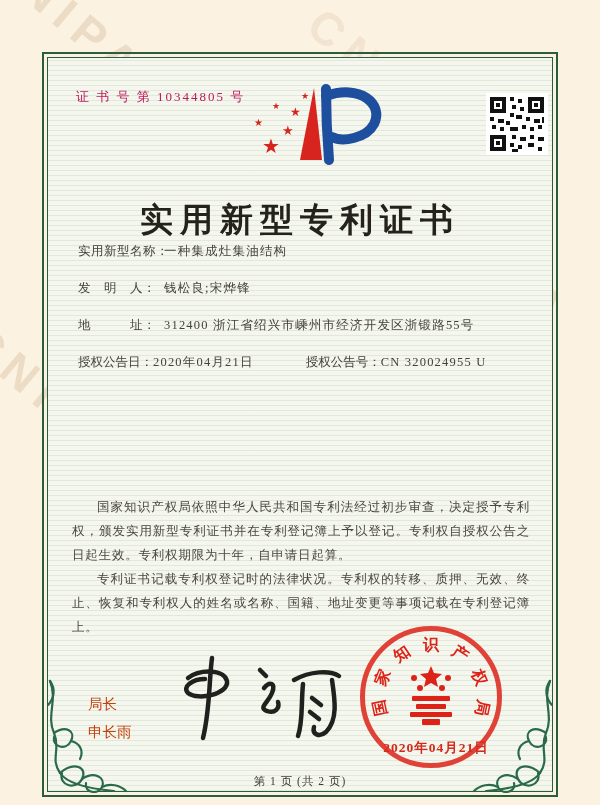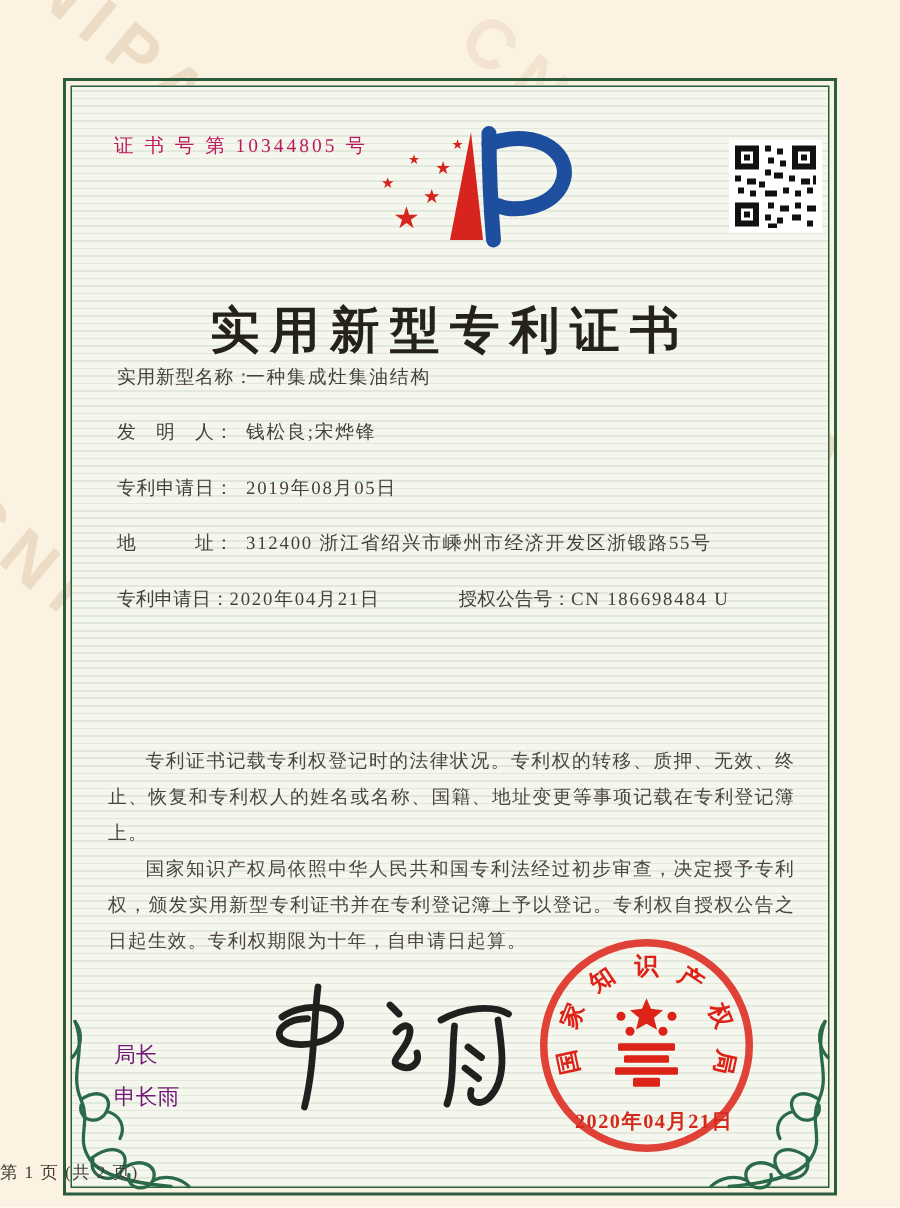--- a/index.html
+++ b/index.html
@@ -59,22 +59,22 @@
   .frow-grant .grant2 { margin-left:52px; }
 
   .paras {
     position:absolute; left:72px; top:495px; width:458px;
     font-size:12.5px; line-height:24px; color:#4c463d;
     text-align:justify; letter-spacing:0.8px;
   }
   .paras p { text-indent:2em; }
 
   .director {
-    position:absolute; left:76px; top:690px;
-    font-size:14.5px; line-height:28px; color:#701a75;
+    position:absolute; left:88px; top:690px;
+    font-size:14.5px; line-height:28px; color:#c2410c;
     font-family:Liberation Serif, serif;
   }
 
   .signature { position:absolute; left:172px; top:648px; width:180px; height:100px; }
   .sr-only { position:absolute; width:1px; height:1px; overflow:hidden; clip:rect(0 0 0 0); }
 
   
   .seal {
     position:absolute; left:360px; top:626px; width:142px; height:142px;
     border:5px solid rgba(221,34,24,0.85); border-radius:50%;
@@ -91,21 +91,21 @@
     color:#d42a1c; font-size:13.5px; letter-spacing:1px; font-weight:bold;
     white-space:nowrap;
   }
 
   
   .orn { position:absolute; bottom:10px; width:112px; height:116px; }
   .orn-left { left:44px; }
   .orn-right { right:44px; transform:scaleX(-1); }
 
   .footer {
-    position:absolute; left:0; right:0; top:774px; 
+    position:absolute; left:0; right:0; top:774px; text-align:center;
     font-size:11.5px; color:#3f3d36; letter-spacing:1px;
   }
 </style>
 </head>
 <body>
 
 <div class="page">
 
   <div class="wm" style="left:-28px; top:-12px;">CNIPA</div>
   <div class="wm" style="left:292px; top:52px; color:rgba(203,168,134,0.18);">CNIPA</div>
@@ -182,33 +182,30 @@
     <div class="title">实用新型专利证书</div>
 
     <div class="fields">
       <div class="frow">
         <span class="flabel">实用新型名称：</span><span class="fvalue">一种集成灶集油结构</span>
       </div>
       <div class="frow">
         <span class="flabel">发　明　人：</span><span class="fvalue">钱松良;宋烨锋</span>
       </div>
       <div class="frow">
-        <span class="flabel">专利申请日：</span><span class="fvalue">2019年08月05日</span>
-      </div>
-      <div class="frow">
         <span class="flabel">地　　　址：</span><span class="fvalue">312400 浙江省绍兴市嵊州市经济开发区浙锻路55号</span>
       </div>
       <div class="frow frow-grant">
-        <span>专利申请日：</span><span class="fvalue">2020年04月21日</span><span class="grant2">授权公告号：</span><span class="fvalue">CN 186698484 U</span>
+        <span>授权公告日：</span><span class="fvalue">2020年04月21日</span><span class="grant2">授权公告号：</span><span class="fvalue">CN 320024955 U</span>
       </div>
     </div>
 
     <div class="paras">
+      <p>国家知识产权局依照中华人民共和国专利法经过初步审查，决定授予专利权，颁发实用新型专利证书并在专利登记簿上予以登记。专利权自授权公告之日起生效。专利权期限为十年，自申请日起算。</p>
       <p>专利证书记载专利权登记时的法律状况。专利权的转移、质押、无效、终止、恢复和专利权人的姓名或名称、国籍、地址变更等事项记载在专利登记簿上。</p>
-      <p>国家知识产权局依照中华人民共和国专利法经过初步审查，决定授予专利权，颁发实用新型专利证书并在专利登记簿上予以登记。专利权自授权公告之日起生效。专利权期限为十年，自申请日起算。</p>
     </div>
 
     <div class="director">
       <div>局长</div>
       <div>申长雨</div>
     </div>
 
     <div class="signature">
       <span class="sr-only">申长雨</span>
       <svg width="180" height="100" viewBox="0 0 180 100">

